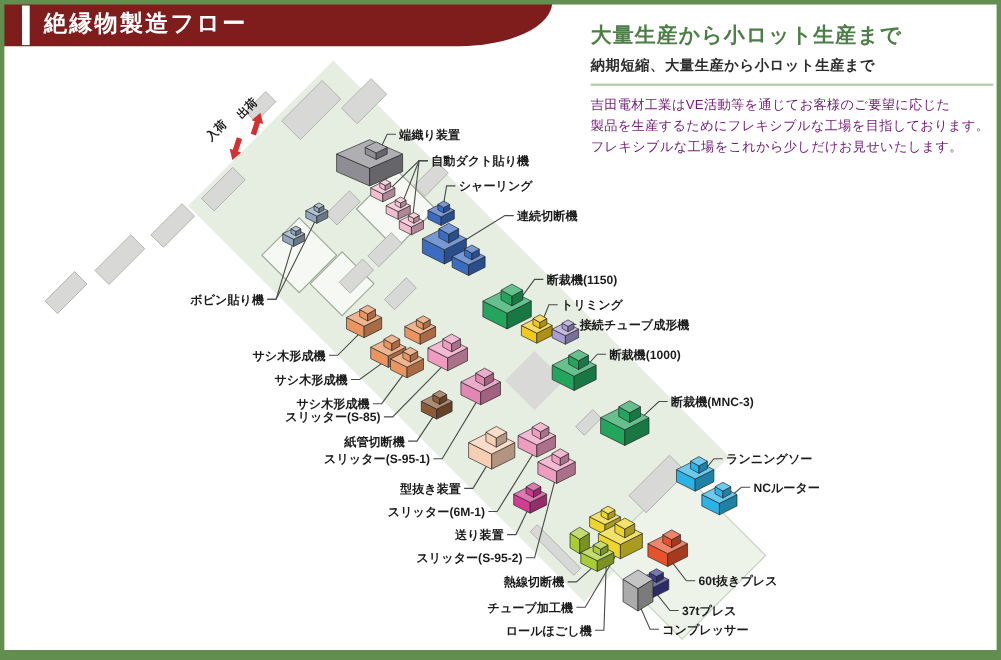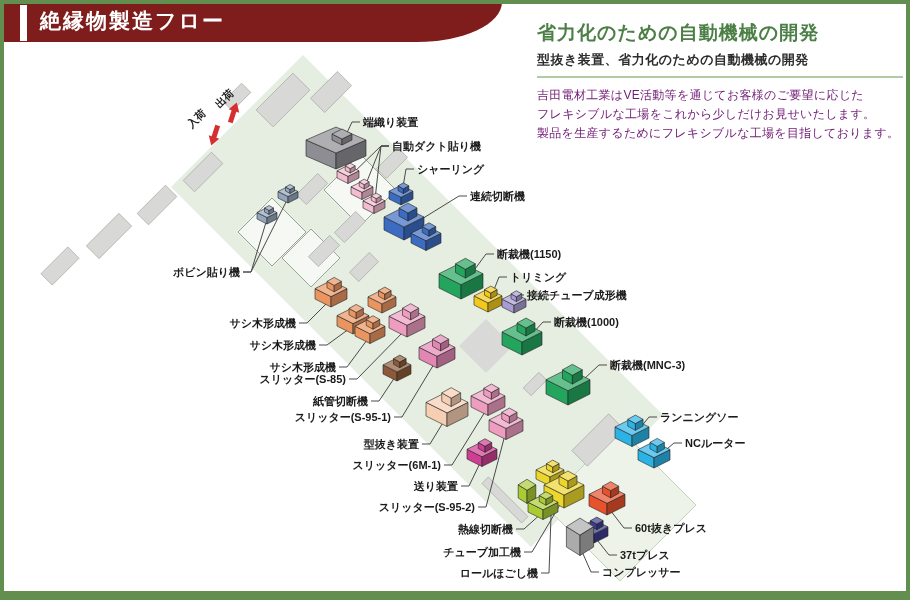--- a/index.html
+++ b/index.html
@@ -376,25 +376,25 @@
       <text x="602" y="576" class="mlabel" text-anchor="start">コンプレッサー</text>
     </svg>
 
   <div class="header-bar">
     <div class="header-accent"></div>
     <div class="header-title">絶縁物製造フロー</div>
   </div>
 
   <div class="intro">
     <div class="intro-title">
-      <div>省力化のための自動機械の開発</div>
+      <div>大量生産から小ロット生産まで</div>
     </div>
-    <div class="intro-sub">型抜き装置、省力化のための自動機械の開発</div>
+    <div class="intro-sub">納期短縮、大量生産から小ロット生産まで</div>
     <div class="intro-div"></div>
     <div class="intro-body">
       <div>吉田電材工業はVE活動等を通じてお客様のご要望に応じた</div>
+      <div>製品を生産するためにフレキシブルな工場を目指しております。</div>
       <div>フレキシブルな工場をこれから少しだけお見せいたします。</div>
-      <div>製品を生産するためにフレキシブルな工場を目指しております。</div>
     </div>
   </div>
 
   <div id="frame"></div>
 </div>
 
 </body></html>

